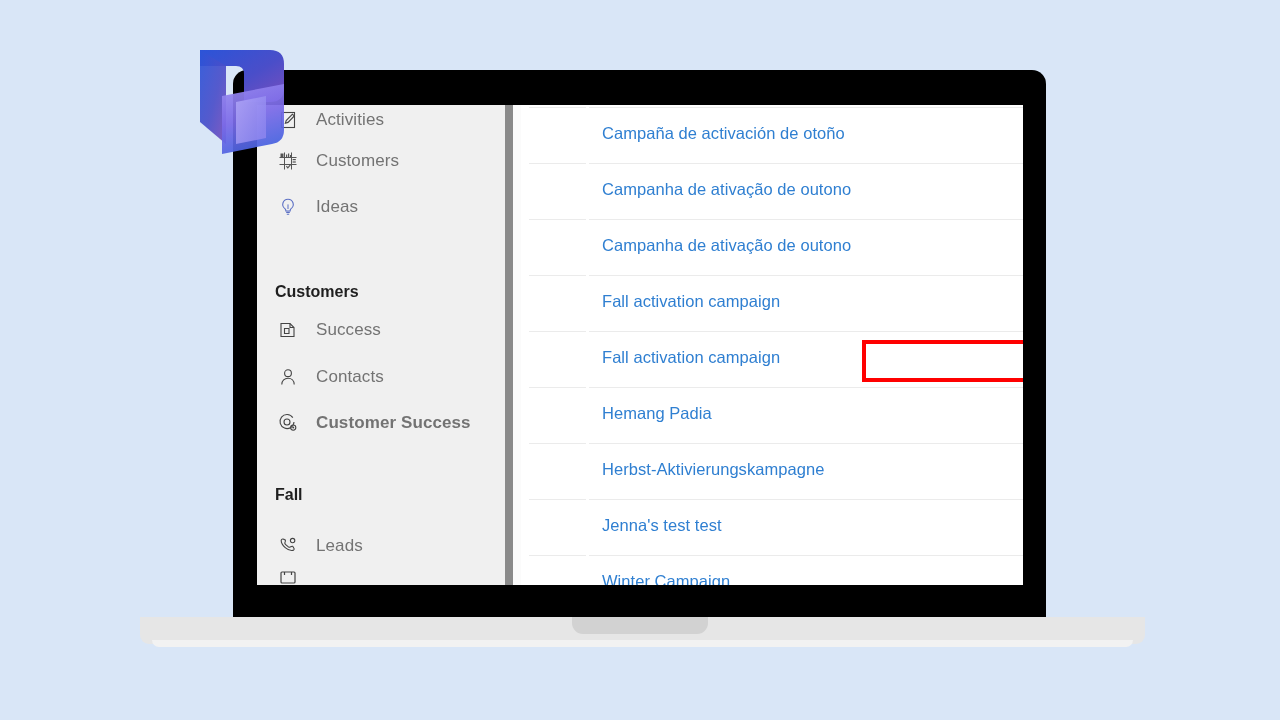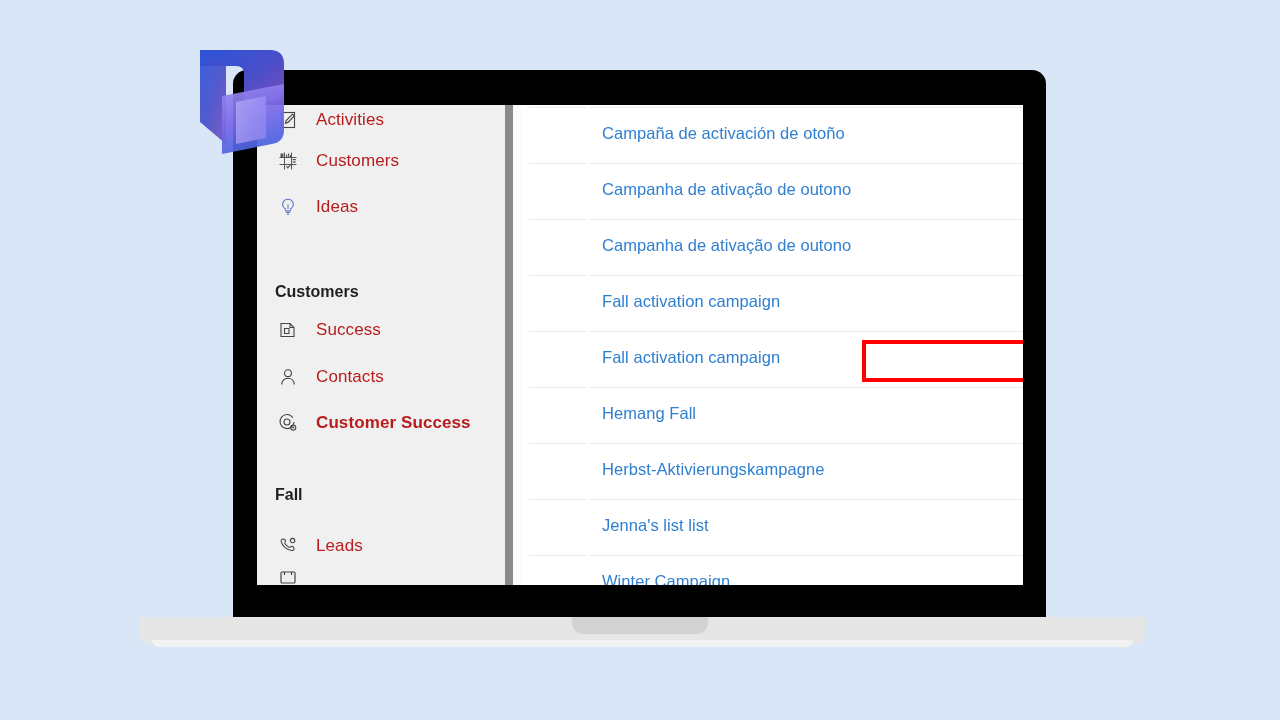--- a/index.html
+++ b/index.html
@@ -91,21 +91,21 @@
     width: 30px;
     margin-left: 16px;
     display: flex;
     align-items: center;
     justify-content: center;
     flex: none;
   }
   .nav-label {
     margin-left: 13px;
     font-size: 17px;
-    color: #b91c1c;
+    color: #737373;
     letter-spacing: .1px;
     white-space: nowrap;
   }
 
   .nav-group-title {
     position: absolute;
     left: 18px;
     font-size: 16px;
     font-weight: bold;
     color: #1f1f1f;
@@ -312,31 +312,31 @@
             <span class="row-text">Fall activation campaign</span>
           </div>
           <div class="div-left" style="top: 226px;"></div>
           <div class="div-main" style="top: 226px;"></div>
           <div class="row" style="top: 227px;">
             <span class="row-text">Fall activation campaign</span>
           </div>
           <div class="div-left" style="top: 282px;"></div>
           <div class="div-main" style="top: 282px;"></div>
           <div class="row" style="top: 283px;">
-            <span class="row-text">Hemang Fall</span>
+            <span class="row-text">Hemang Padia</span>
           </div>
           <div class="div-left" style="top: 338px;"></div>
           <div class="div-main" style="top: 338px;"></div>
           <div class="row" style="top: 339px;">
             <span class="row-text">Herbst-Aktivierungskampagne</span>
           </div>
           <div class="div-left" style="top: 394px;"></div>
           <div class="div-main" style="top: 394px;"></div>
           <div class="row" style="top: 395px;">
-            <span class="row-text">Jenna's list list</span>
+            <span class="row-text">Jenna's test test</span>
           </div>
           <div class="div-left" style="top: 450px;"></div>
           <div class="div-main" style="top: 450px;"></div>
           <div class="row" style="top: 451px;">
             <span class="row-text">Winter Campaign</span>
           </div>
           <div class="div-left" style="top: 2px;"></div>
           <div class="div-main" style="top: 2px;"></div>
         </div>
       <div class="highlight-box"></div>

